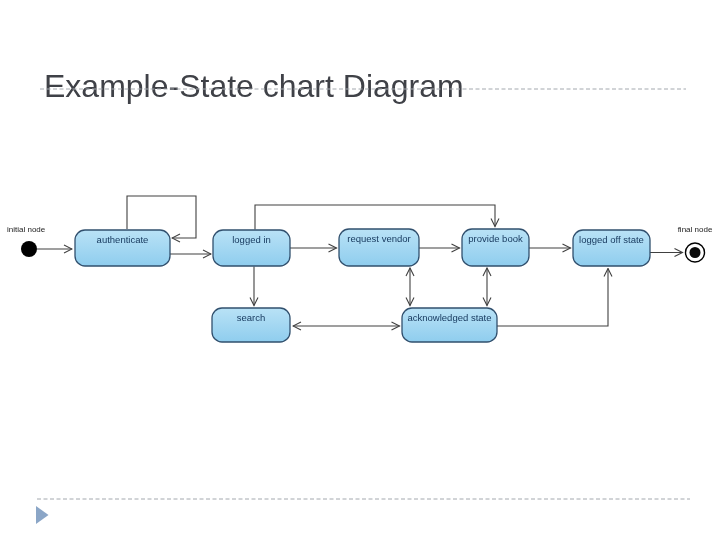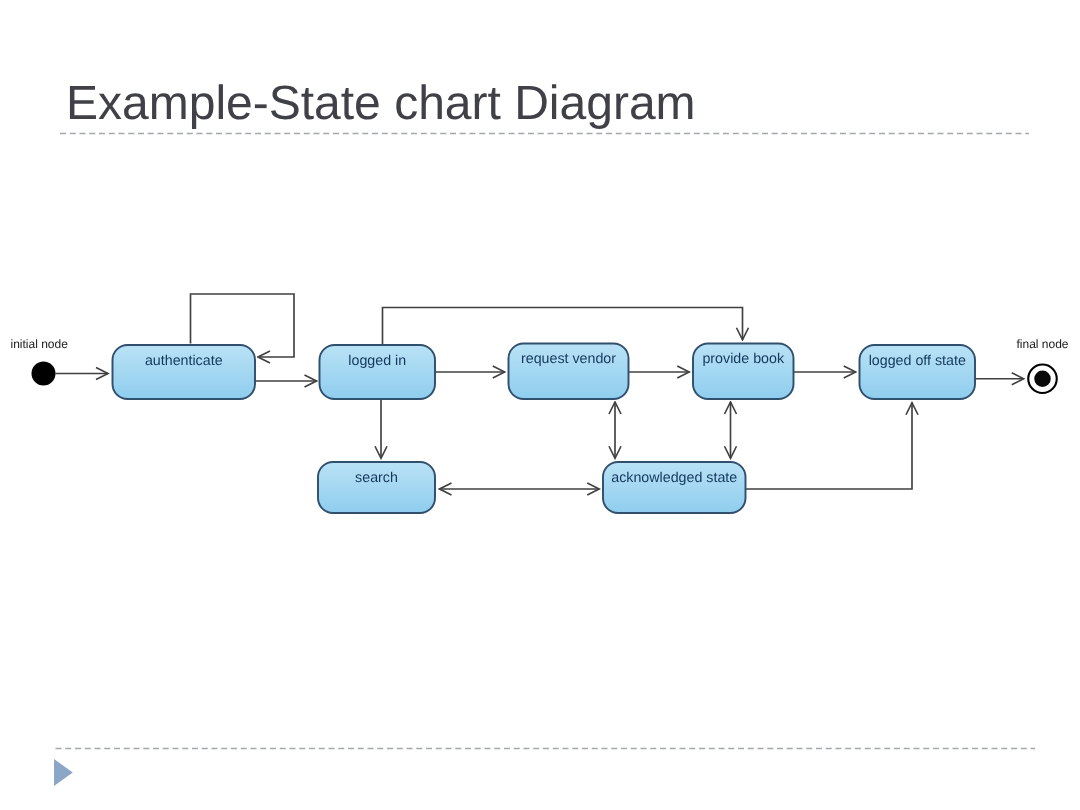--- a/index.html
+++ b/index.html
@@ -5,21 +5,21 @@
   html,body { margin:0; padding:0; background:#ffffff; }
   .slide {
     position:relative;
     width:720px; height:540px;
     background:#ffffff;
     overflow:hidden;
     font-family:"Liberation Sans", sans-serif;
   }
   .title {
     position:absolute;
-    left:44px; top:52px;
+    left:44px; top:70px;
     margin:0;
     font-size:32px;
     font-weight:400;
     line-height:1;
     color:#3f4147;
     letter-spacing:0px;
     white-space:nowrap;
   }
   svg.canvas { position:absolute; left:0; top:0; }
   .edge { stroke:#404040; stroke-width:1.1; fill:none; }

